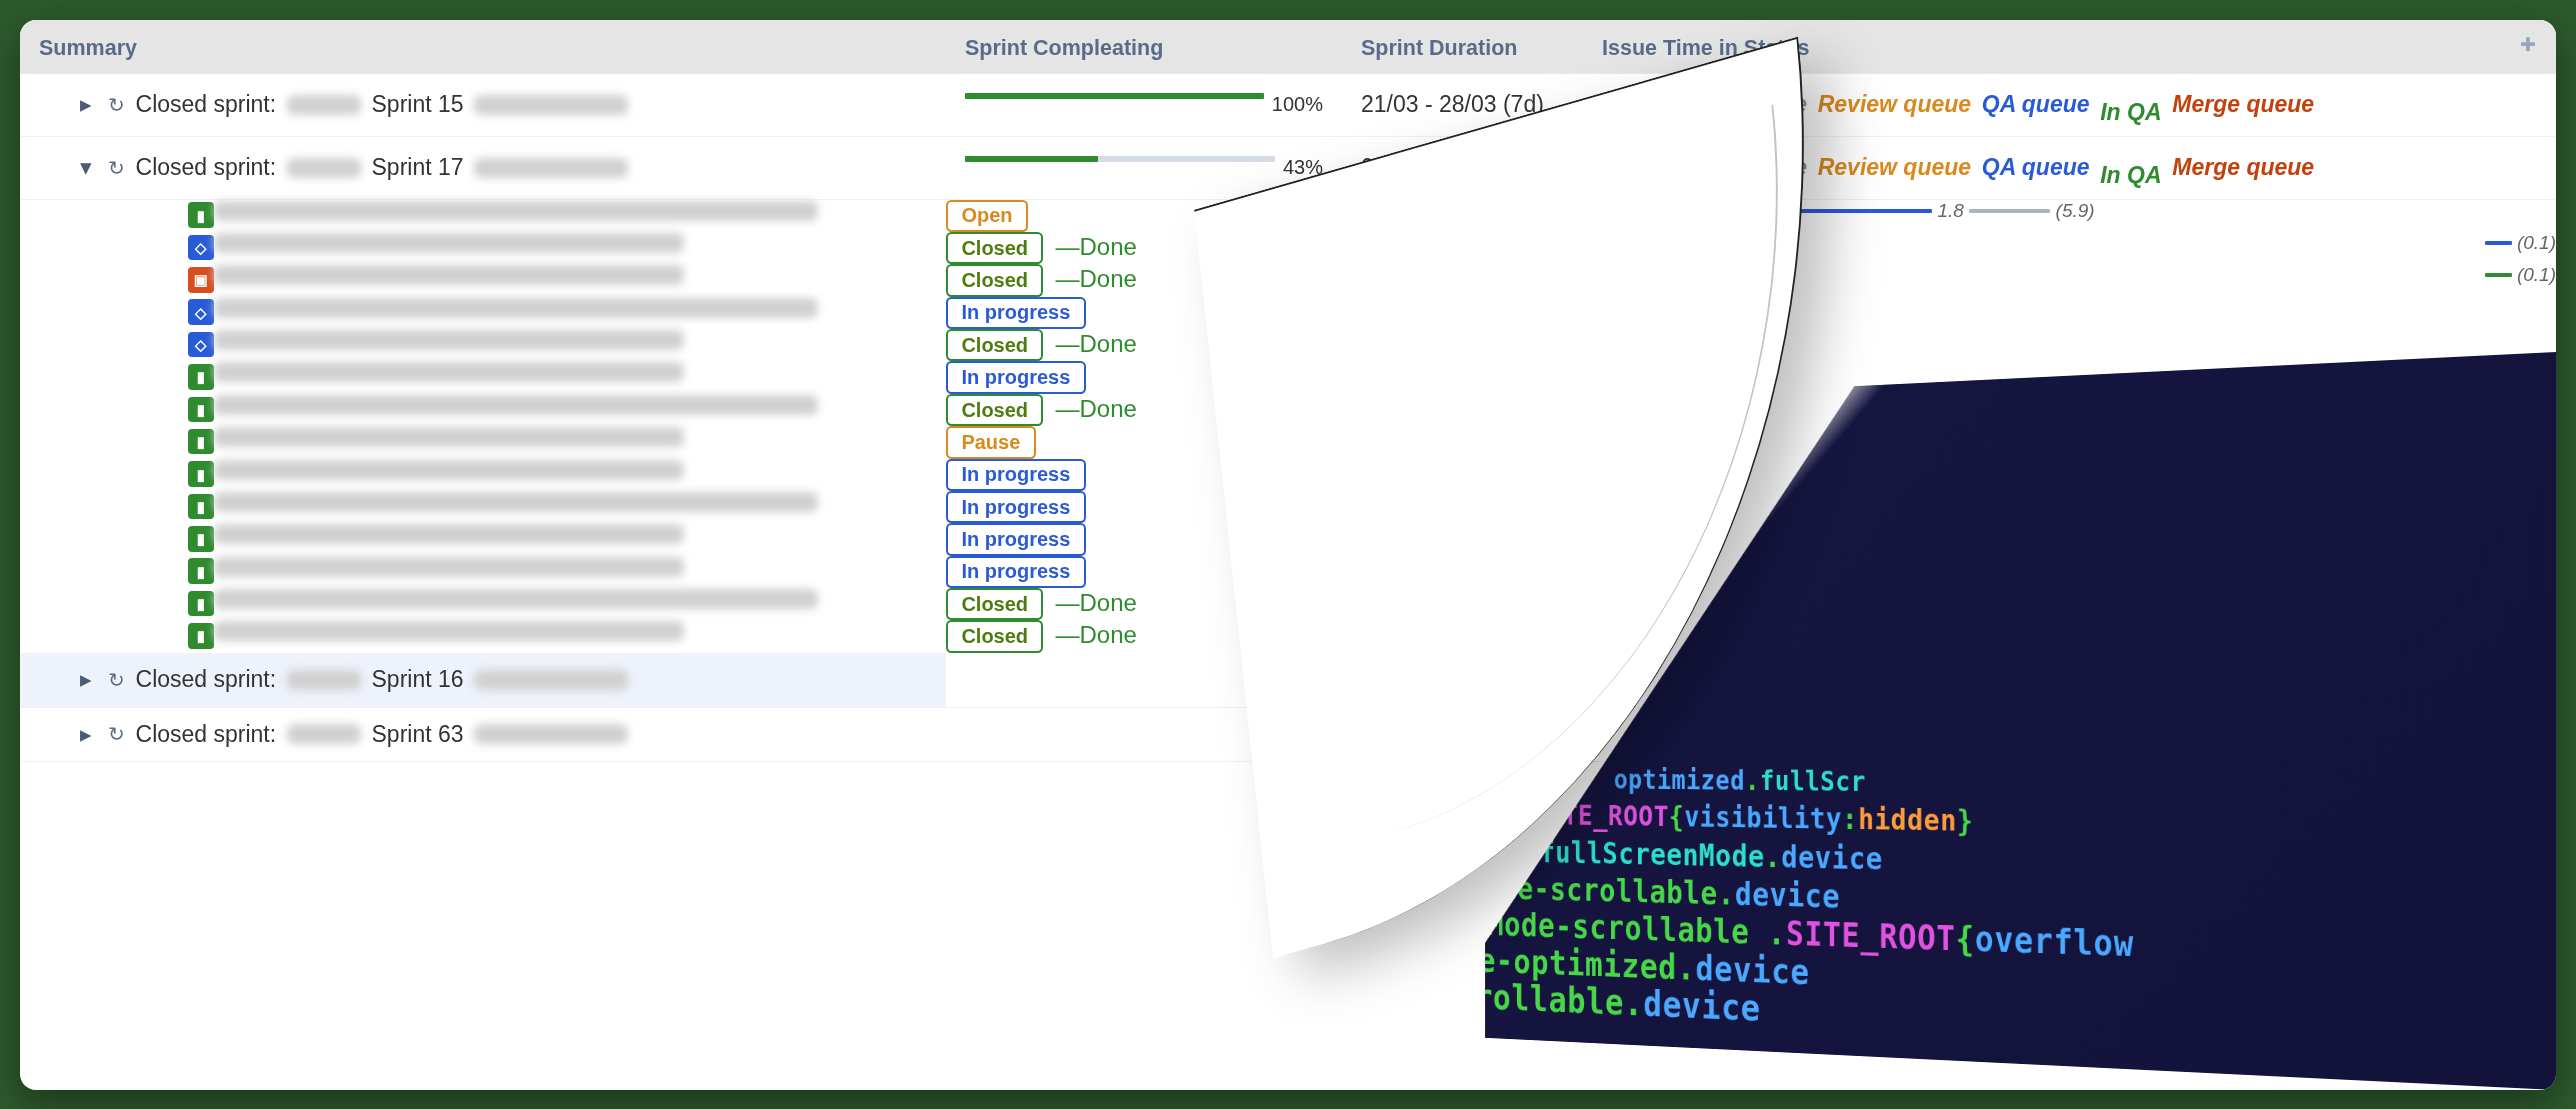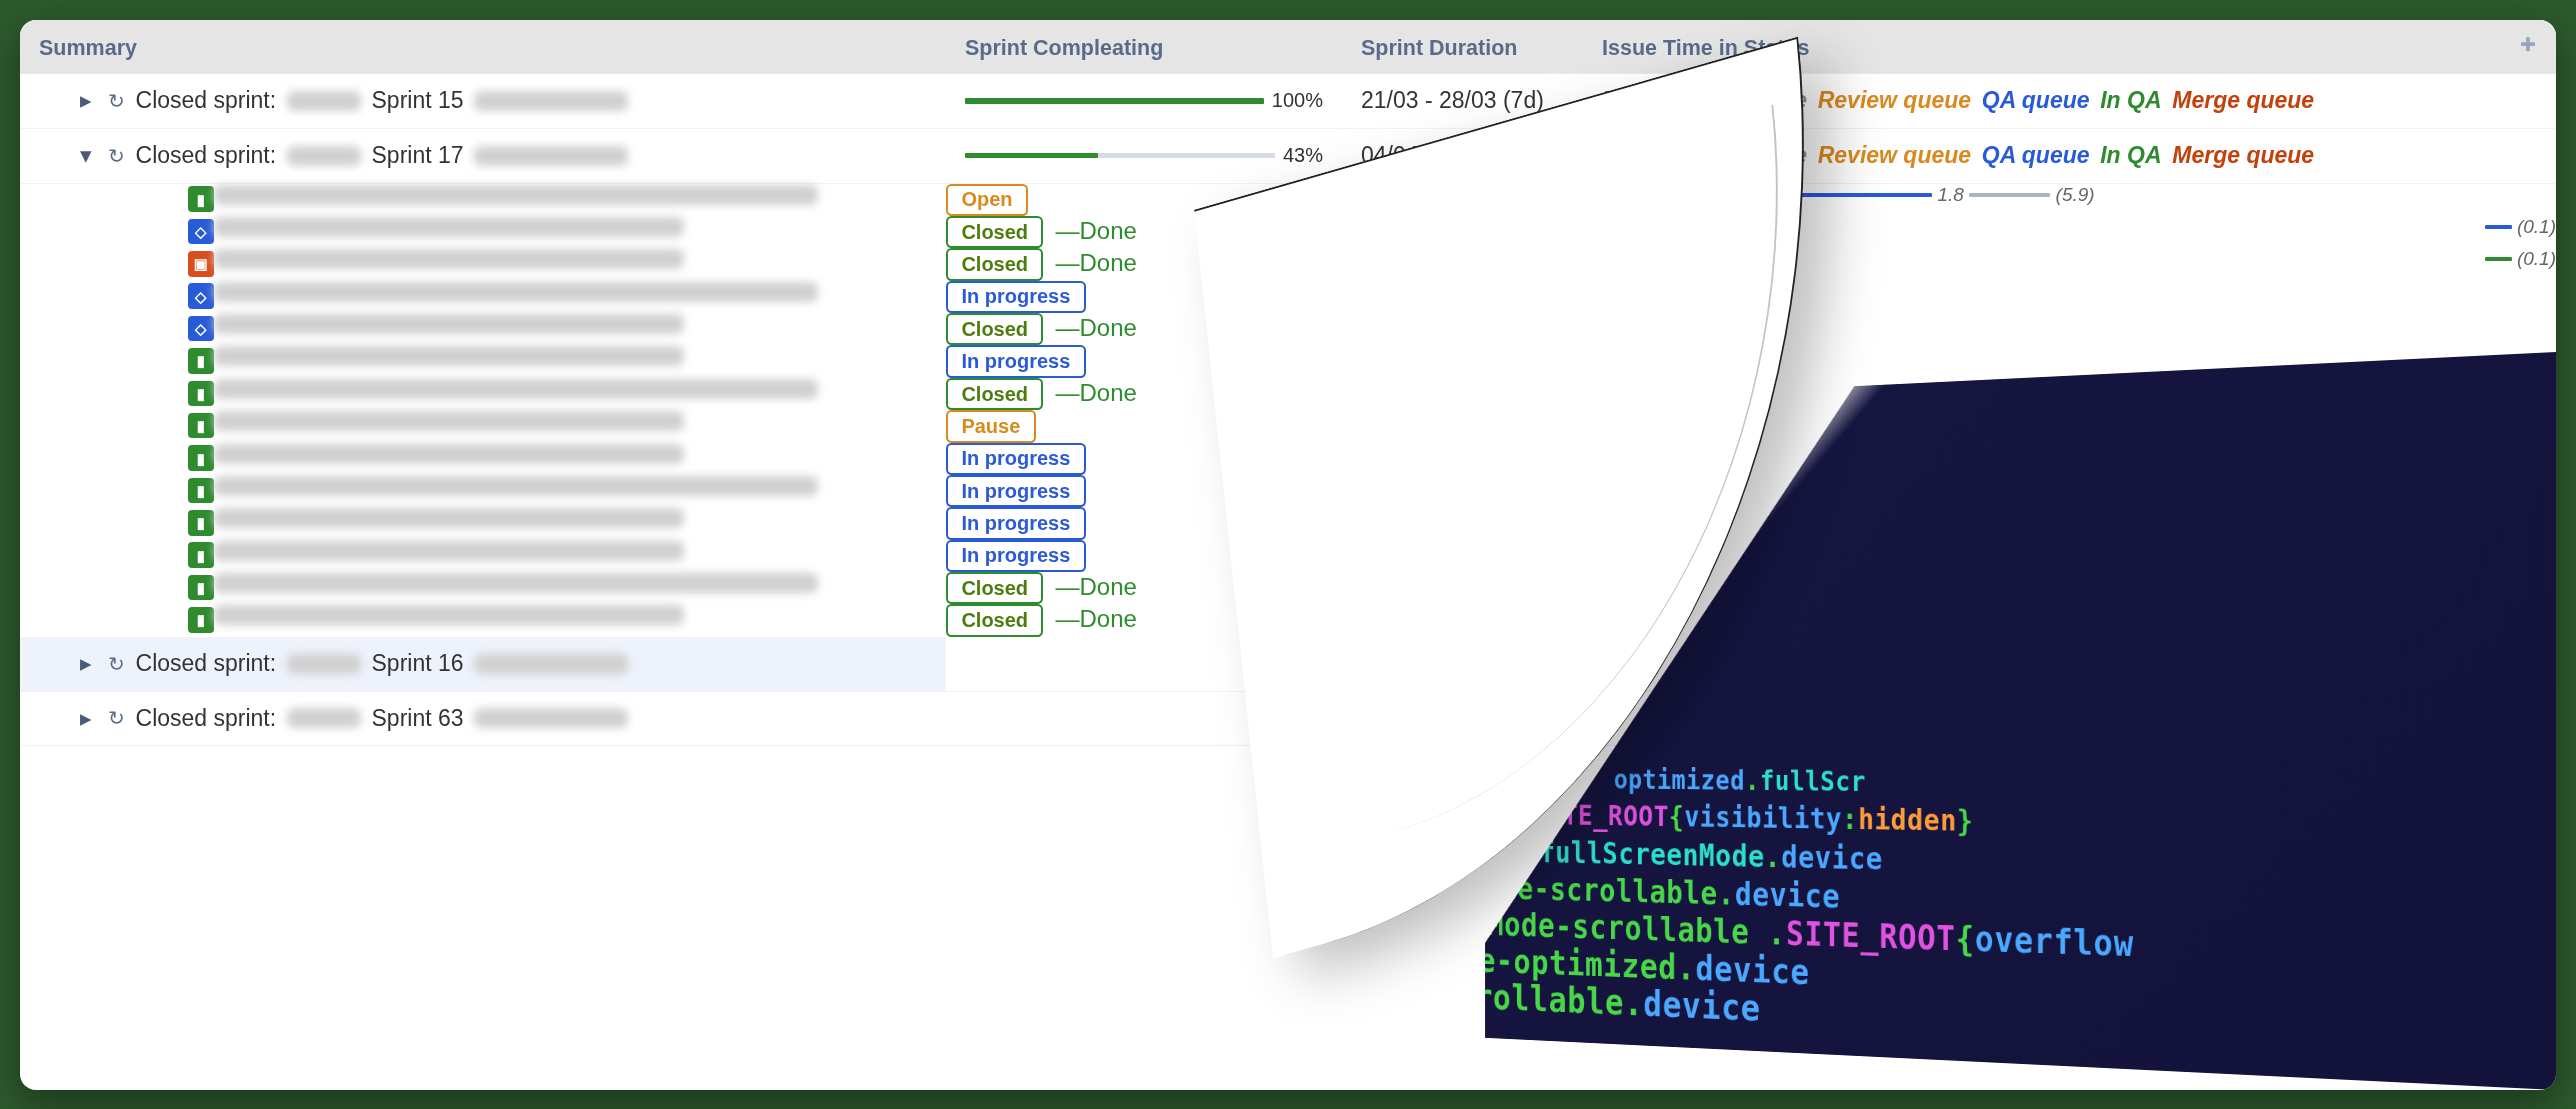--- a/index.html
+++ b/index.html
@@ -75,21 +75,20 @@
     border-radius: 6.7px;
     filter: blur(4px);
     display: inline-block;
   }
   .blur-text.w1 { width: 74px; height: 20px; }
   .blur-text.w2 { width: 154px; height: 20px; }
   .blur-text.w3 { width: 470px; height: 20px; }
   .blur-text.w4 { width: 604px; height: 20px; }
   .progress-bar {
     display: flex;
-    align-items: center;
     gap: 8px;
     width: 100%;
   }
   .bar-track {
     flex: 1;
     height: 5.4px;
     background: #d6dce6;
     position: relative;
     border-radius: 1.3px;
   }
@@ -108,21 +107,21 @@
   .statuses {
     display: flex;
     gap: 10.7px;
     align-items: baseline;
     flex-wrap: wrap;
   }
   .st-inprogress { color: #2a5bd7; font-style: italic; font-weight: 600; }
   .st-pause      { color: #8a94a6; font-style: italic; font-weight: 600; }
   .st-review     { color: #d98a1e; font-style: italic; font-weight: 600; }
   .st-qaqueue    { color: #2a5bd7; font-style: italic; font-weight: 600; }
-  .st-inqa       { color: #2e8b2e; font-style: italic; font-weight: 600; }
+  .st-inqa       { color: #2e8b2e; font-style: italic; font-weight: 600; margin-top: 16px; }
   .st-merge      { color: #c2410c; font-style: italic; font-weight: 600; }
   .issue-summary { padding-left: 168px !important; }
   .type-icon {
     width: 25.5px;
     height: 25.5px;
     border-radius: 4px;
     display: inline-flex;
     align-items: center;
     justify-content: center;
     color: #fff;

